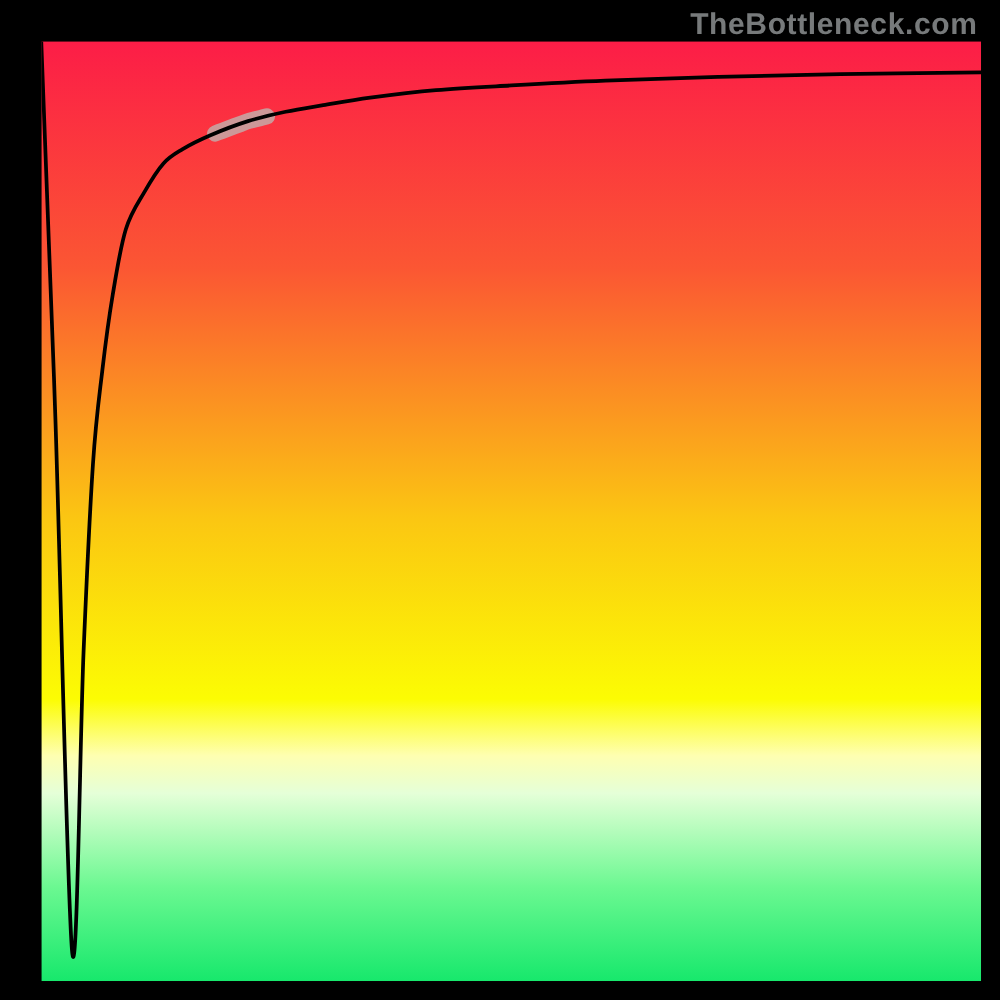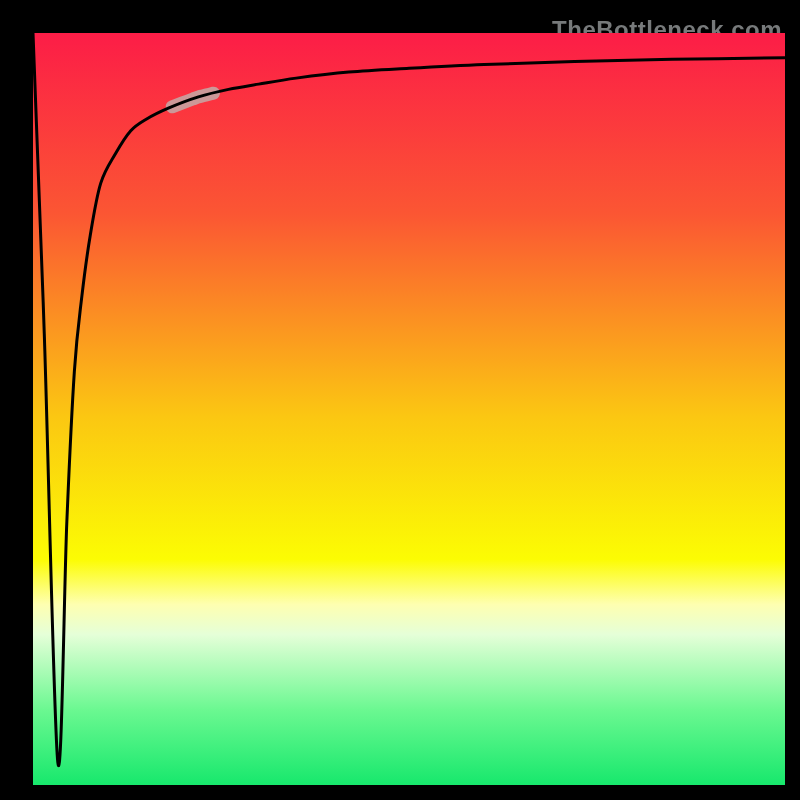--- a/index.html
+++ b/index.html
@@ -28,21 +28,21 @@
   .gradient-bg {
     position: absolute;
     inset: 0;
   }
   .curve-svg {
     position: absolute;
     inset: 0;
   }
   .watermark {
     position: absolute;
-    top: 16px;
+    top: 6px;
     right: 18px;
     color: #777a7b;
     font-size: 24px;
     font-weight: 600;
     letter-spacing: 0.5px;
     pointer-events: none;
   }
 </style>
 </head>
 <body>

